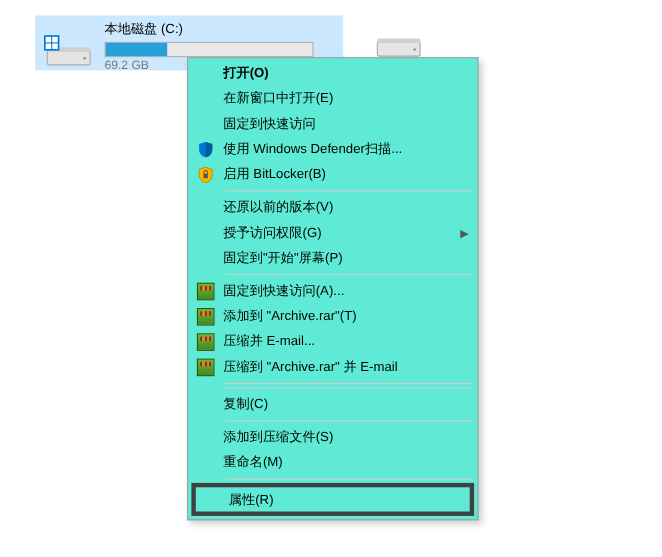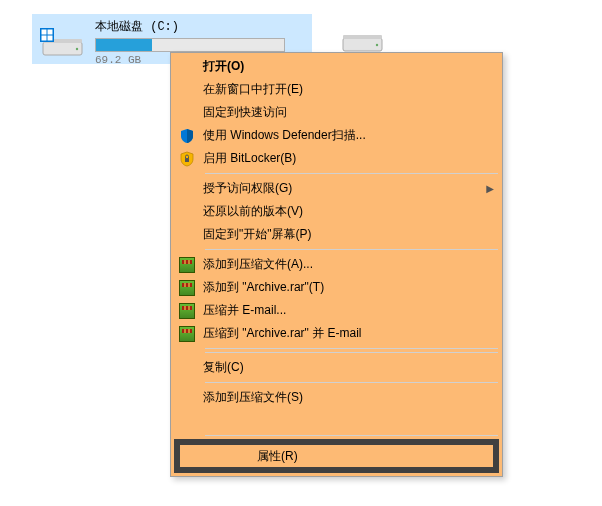--- a/index.html
+++ b/index.html
@@ -11,23 +11,22 @@
     height: 506px;
     overflow: hidden;
     position: relative;
     color: #333;
   }
 
   
   .drive {
     position: absolute;
     display: flex;
-    align-items: center;
+    align-items: flex-end;
     width: 250px;
-    font-family: Liberation Mono, monospace;
   }
   .drive-c { top: 18px; left: 40px; }
   .drive-d { top: 18px; left: 340px; }
 
   .drive-selected-bg {
     position: absolute;
     top: 14px;
     left: 32px;
     width: 280px;
     height: 50px;
@@ -59,22 +58,22 @@
     height: 100%;
     background: #26a0da;
   }
   .drive-size { font-size: 11px; color: #7a7a7a; }
 
   
   .context-menu {
     position: absolute;
     top: 52px;
     left: 170px;
-    width: 333px;
-    background: #fdba74;
+    width: 265px;
+    background: #5eead4;
     border: 1px solid #a0a0a0;
     box-shadow: 3px 3px 6px rgba(0,0,0,0.2);
     padding: 2px;
   }
   .menu-item {
     display: flex;
     align-items: center;
     height: 23px;
     padding: 0 6px 0 4px;
     cursor: default;
@@ -99,23 +98,22 @@
     font-size: 10px;
     color: #555;
     margin-left: auto;
   }
   .menu-sep {
     height: 1px;
     background: #d0d0d0;
     margin: 3px 2px 3px 32px;
   }
   .menu-highlight {
-    border: 6px solid #404040;
+    border: 4px solid #404040;
     margin: 1px;
-    padding-left: 47px;
   }
   .menu-highlight .menu-item { height: 22px; }
 
   
   .winrar-icon {
     width: 16px; height: 16px;
     background: linear-gradient(#6b3, #482);
     border: 1px solid #350;
     position: relative;
   }
@@ -202,41 +200,41 @@
           <path d="M6.5 7 V5.5 a1.5 1.5 0 0 1 3 0 V7" fill="none" stroke="#555" stroke-width="1"></path>
         </svg>
     </span>
     <span class="menu-text">启用 BitLocker(B)</span>
   </div>
 
   <div class="menu-sep"></div>
 
   <div class="menu-item">
     <span class="menu-icon"></span>
+    <span class="menu-text">还原以前的版本(V)</span>
+  </div>
+
+  <div class="menu-item">
+    <span class="menu-icon"></span>
     <span class="menu-text">授予访问权限(G)</span>
     <span class="menu-arrow">▶</span>
   </div>
 
   <div class="menu-item">
     <span class="menu-icon"></span>
-    <span class="menu-text">还原以前的版本(V)</span>
-  </div>
-
-  <div class="menu-item">
-    <span class="menu-icon"></span>
     <span class="menu-text">固定到"开始"屏幕(P)</span>
   </div>
 
   <div class="menu-sep"></div>
 
   <div class="menu-item">
     <span class="menu-icon">
         <span class="winrar-icon"></span>
       </span>
-    <span class="menu-text">添加到压缩文件(A)...</span>
+    <span class="menu-text">固定到快速访问(A)...</span>
   </div>
 
   <div class="menu-item">
     <span class="menu-icon">
         <span class="winrar-icon"></span>
       </span>
     <span class="menu-text">添加到 "Archive.rar"(T)</span>
   </div>
 
   <div class="menu-item">
@@ -265,20 +263,21 @@
 
   <div class="menu-sep"></div>
 
   <div class="menu-item">
     <span class="menu-icon"></span>
     <span class="menu-text">添加到压缩文件(S)</span>
   </div>
 
   <div class="menu-item">
     <span class="menu-icon"></span>
+    <span class="menu-text">重命名(M)</span>
   </div>
 
   <div class="menu-sep"></div>
 
   <div class="menu-highlight">
     <div class="menu-item">
       <span class="menu-icon"></span>
       <span class="menu-text">属性(R)</span>
     </div>
   </div>

